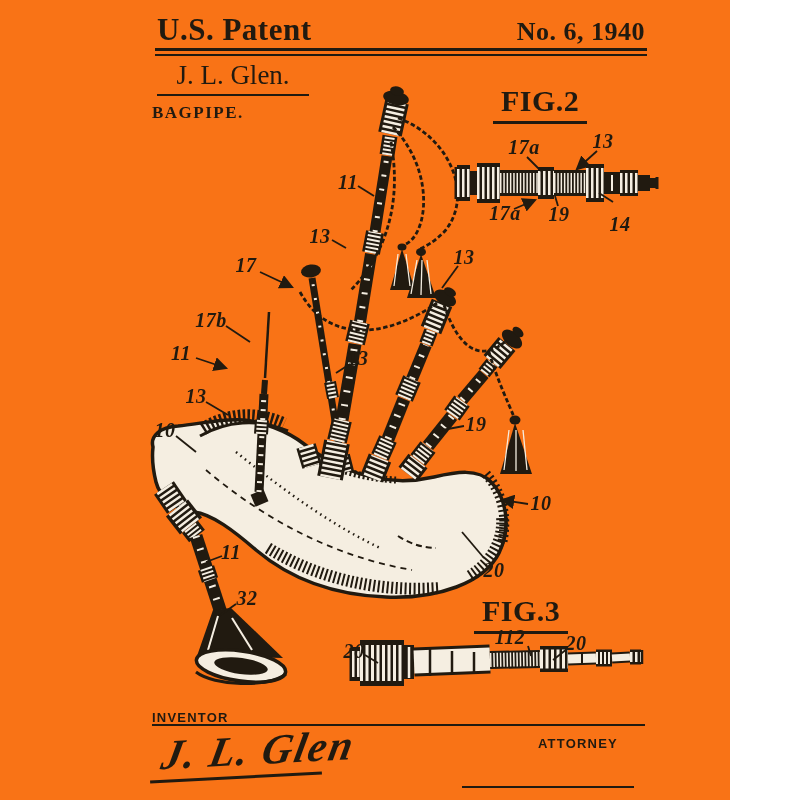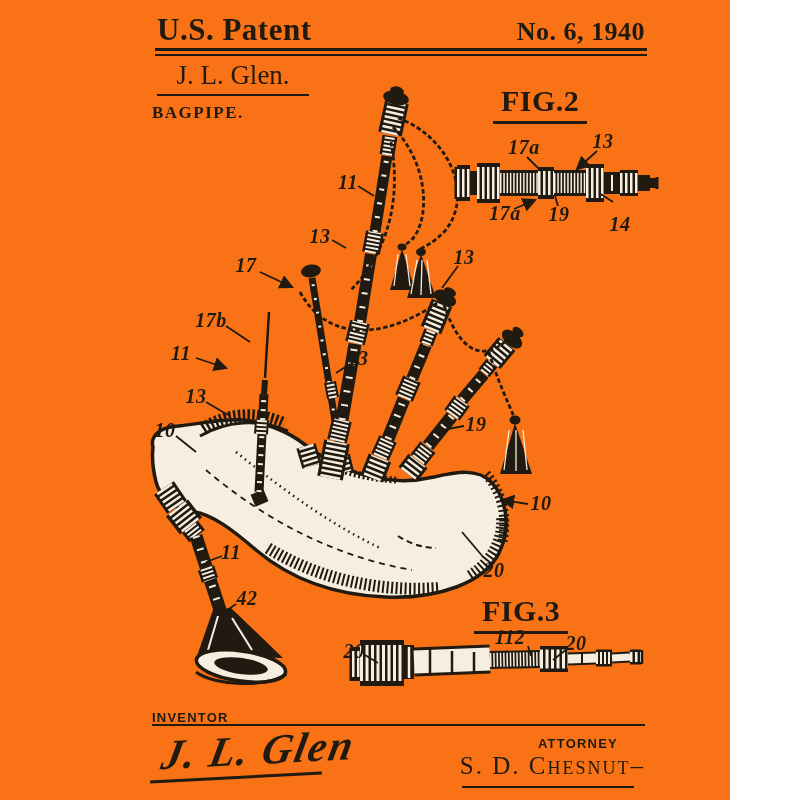--- a/index.html
+++ b/index.html
@@ -293,35 +293,34 @@
   <span class="abs ref" style="left:320px;top:236px;">13</span>
   <span class="abs ref" style="left:464px;top:257px;">13</span>
   <span class="abs ref" style="left:246px;top:265px;">17</span>
   <span class="abs ref" style="left:211px;top:320px;">17b</span>
   <span class="abs ref" style="left:181px;top:353px;">11</span>
   <span class="abs ref" style="left:196px;top:396px;">13</span>
   <span class="abs ref" style="left:165px;top:430px;">10</span>
   <span class="abs ref" style="left:358px;top:358px;">13</span>
   <span class="abs ref" style="left:476px;top:424px;">19</span>
   <span class="abs ref" style="left:231px;top:552px;">11</span>
-  <span class="abs ref" style="left:247px;top:598px;">42</span>
+  <span class="abs ref" style="left:247px;top:598px;">32</span>
   <span class="abs ref" style="left:541px;top:503px;">10</span>
   <span class="abs ref" style="left:494px;top:570px;">20</span>
 
   <span class="abs ref" style="left:524px;top:147px;">17a</span>
   <span class="abs ref" style="left:603px;top:141px;">13</span>
   <span class="abs ref" style="left:505px;top:213px;">17a</span>
   <span class="abs ref" style="left:559px;top:214px;">19</span>
   <span class="abs ref" style="left:620px;top:192px;margin-top:32px;">14</span>
 
   <span class="abs ref" style="left:354px;top:651px;">20</span>
   <span class="abs ref" style="left:510px;top:637px;">112</span>
   <span class="abs ref" style="left:576px;top:643px;">20</span>
 
   <div class="abs inv-label">INVENTOR</div>
   <div class="abs rule footer-rule"></div>
   <div class="abs signature">J. L. Glen</div>
   <div class="abs rule sig-underline"></div>
   <div class="abs att-label">ATTORNEY</div>
-  <div class="abs att-name">S. D. Chesnut–</div>
   <div class="abs rule att-underline"></div>
 
 </div>
 
 </body></html>

